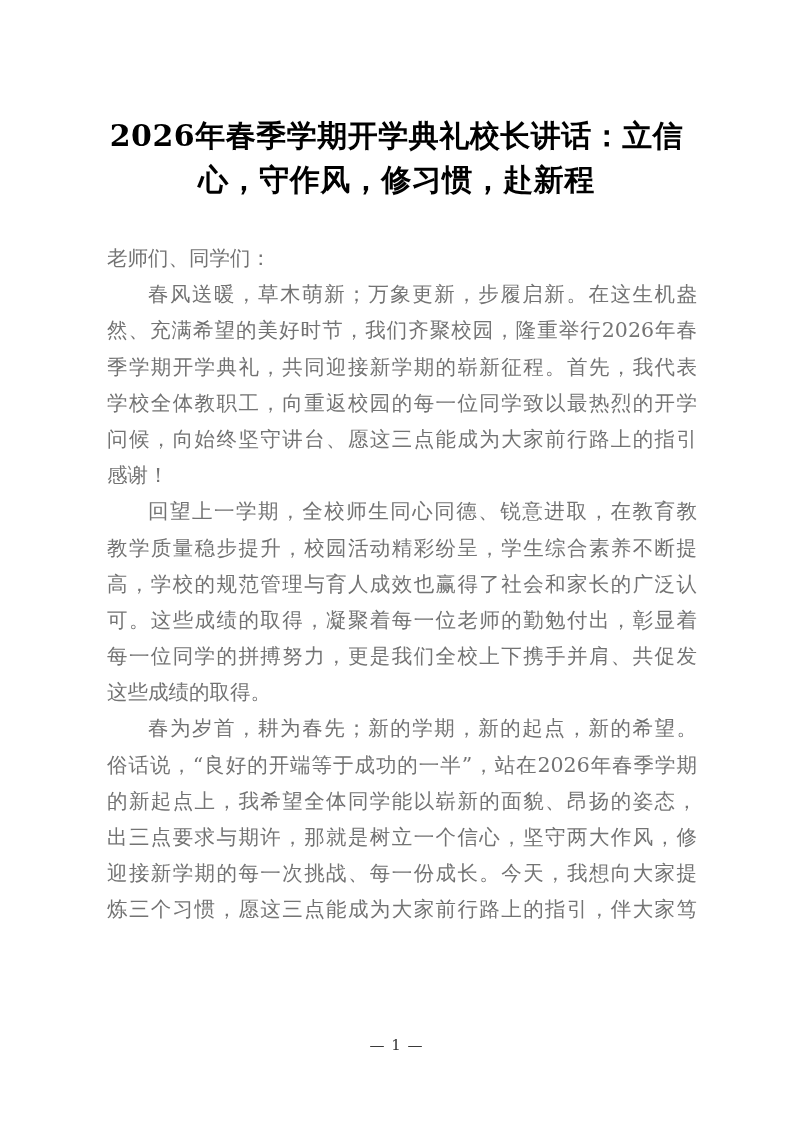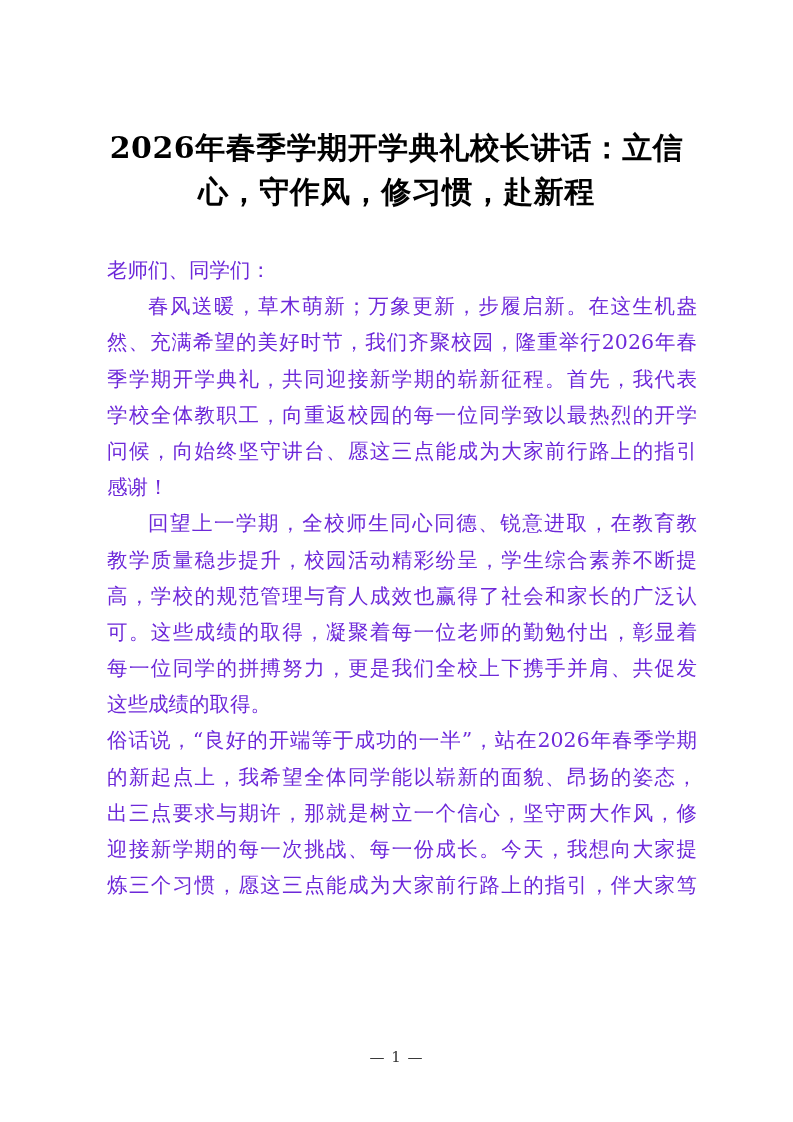--- a/index.html
+++ b/index.html
@@ -10,21 +10,21 @@
     body {
       width: 793px;
       height: 1122px;
       position: relative;
       overflow: hidden;
       font-family: "DejaVu Serif", "Liberation Serif", serif;
       color: #111111;
     }
     .page {
       position: absolute;
-      left: 0; top: 12px;
+      left: 0; top: 0;
       width: 793px;
       height: 848px;
       background: #ffffff;
     }
     .title {
       position: absolute;
       left: 100px;
       width: 593px;
       top: 114px;
       text-align: center;
@@ -39,21 +39,21 @@
       display: block;
       white-space: nowrap;
     }
     .body-text {
       position: absolute;
       left: 107px;
       top: 240px;
       width: 590px;
       font-size: 20.5px;
       line-height: 36.2px;
-      color: #6d28d9;
+      color: #737373;
     }
     .line {
       display: block;
       white-space: nowrap;
       text-align: justify;
       text-align-last: justify;
       height: 36.2px;
     }
     .line.short {
       text-align-last: left;
@@ -92,20 +92,21 @@
     <span class="line">问候，向始终坚守讲台、愿这三点能成为大家前行路上的指引</span>
     <span class="line short">感谢！</span>
 
     <span class="line indent">回望上一学期，全校师生同心同德、锐意进取，在教育教</span>
     <span class="line">教学质量稳步提升，校园活动精彩纷呈，学生综合素养不断提</span>
     <span class="line">高，学校的规范管理与育人成效也赢得了社会和家长的广泛认</span>
     <span class="line">可。这些成绩的取得，凝聚着每一位老师的勤勉付出，彰显着</span>
     <span class="line">每一位同学的拼搏努力，更是我们全校上下携手并肩、共促发</span>
     <span class="line short">这些成绩的取得。</span>
 
+    <span class="line indent">春为岁首，耕为春先；新的学期，新的起点，新的希望。</span>
     <span class="line">俗话说，“良好的开端等于成功的一半”，站在2026年春季学期</span>
     <span class="line">的新起点上，我希望全体同学能以崭新的面貌、昂扬的姿态，</span>
     <span class="line">出三点要求与期许，那就是树立一个信心，坚守两大作风，修</span>
     <span class="line">迎接新学期的每一次挑战、每一份成长。今天，我想向大家提</span>
     <span class="line">炼三个习惯，愿这三点能成为大家前行路上的指引，伴大家笃</span>
   </div>
 
   <div class="footer">— 1 —</div>
 
 </div>

